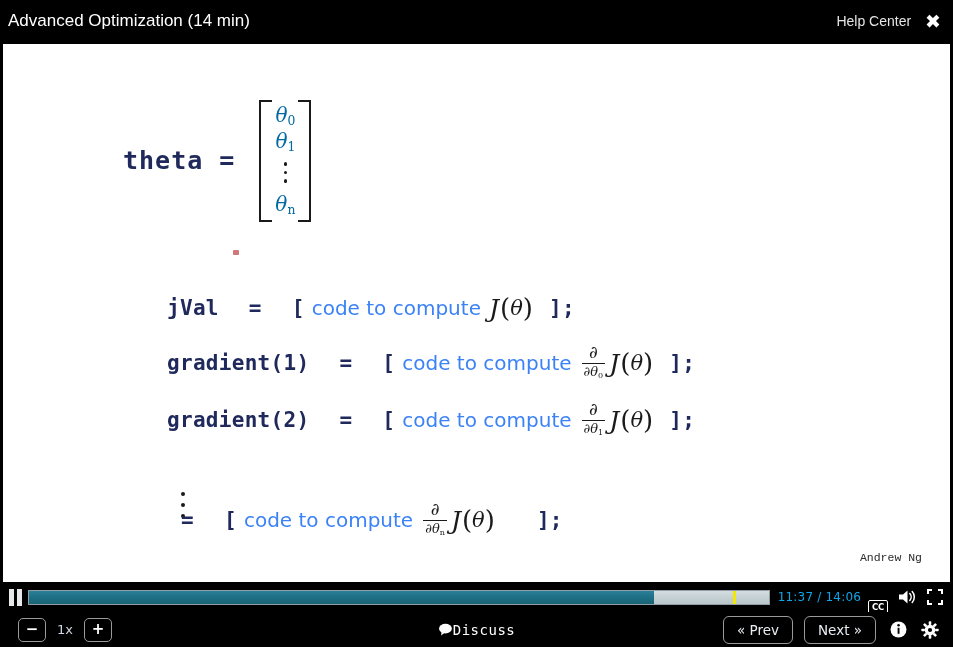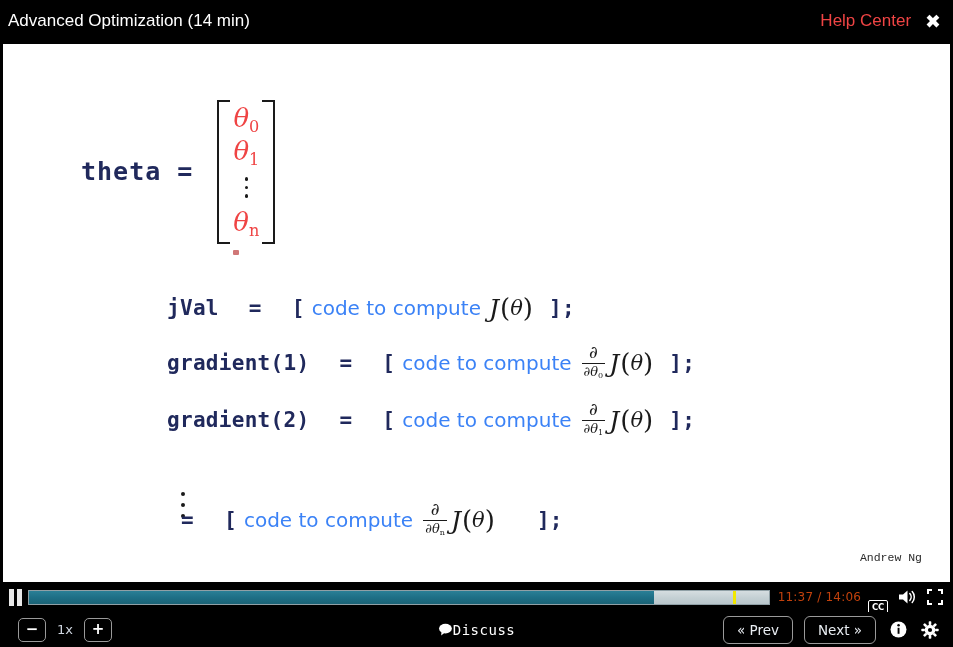--- a/index.html
+++ b/index.html
@@ -37,22 +37,22 @@
     white-space: nowrap;
   }
   .topbar-right {
     margin-left: auto;
     display: flex;
     align-items: center;
     gap: 14px;
     padding-right: 12px;
   }
   .help-center {
-    color: #ef4444;
-    font-size: 17px;
+    color: #e5e5e5;
+    font-size: 14px;
     white-space: nowrap;
   }
   .close-x {
     color: #ffffff;
     font-size: 19px;
     font-weight: bold;
     line-height: 1;
     font-family: "DejaVu Sans", sans-serif;
   }
 
@@ -85,20 +85,21 @@
   
   .theta-row {
     position: absolute;
     left: 78px; top: 56px;
     display: flex;
     align-items: center;
   }
   .theta-label {
     font-size: 25px;
     letter-spacing: 1px;
+    margin-left: 42px;
   }
   .matrix {
     position: relative;
     margin-left: 24px;
     padding: 4px 16px;
     display: flex;
     flex-direction: column;
     align-items: center;
     gap: 1px;
   }
@@ -108,22 +109,22 @@
     top: 0; bottom: 0;
     width: 11px;
     border-top: 2.5px solid #1a1a1a;
     border-bottom: 2.5px solid #1a1a1a;
   }
   .matrix::before { left: 0;  border-left: 2.5px solid #1a1a1a; }
   .matrix::after  { right: 0; border-right: 2.5px solid #1a1a1a; }
   .mrow {
     font-family: "DejaVu Serif", serif;
     font-style: italic;
-    font-size: 26px;
-    color: #ef4444;
+    font-size: 20px;
+    color: #0369a1;
     line-height: 1.15;
     white-space: nowrap;
   }
   .mrow sub {
     font-size: 0.62em;
     font-style: normal;
     vertical-align: -0.28em;
   }
   .vdots-mat {
     display: flex;
@@ -287,21 +288,21 @@
   .track-playhead {
     position: absolute;
     top: 0; bottom: 0;
     left: 95.2%;
     width: 3px;
     background: #f2e800;
   }
   .timecode {
     font-family: "DejaVu Sans", sans-serif;
     font-size: 12px;
-    color: #c2410c;
+    color: #0ea5e9;
     white-space: nowrap;
     padding: 0 7px 0 2px;
     letter-spacing: .2px;
   }
   .ctl-icon {
     display: flex;
     align-items: center;
     justify-content: center;
     margin-right: 10px;
     color: #ffffff;

